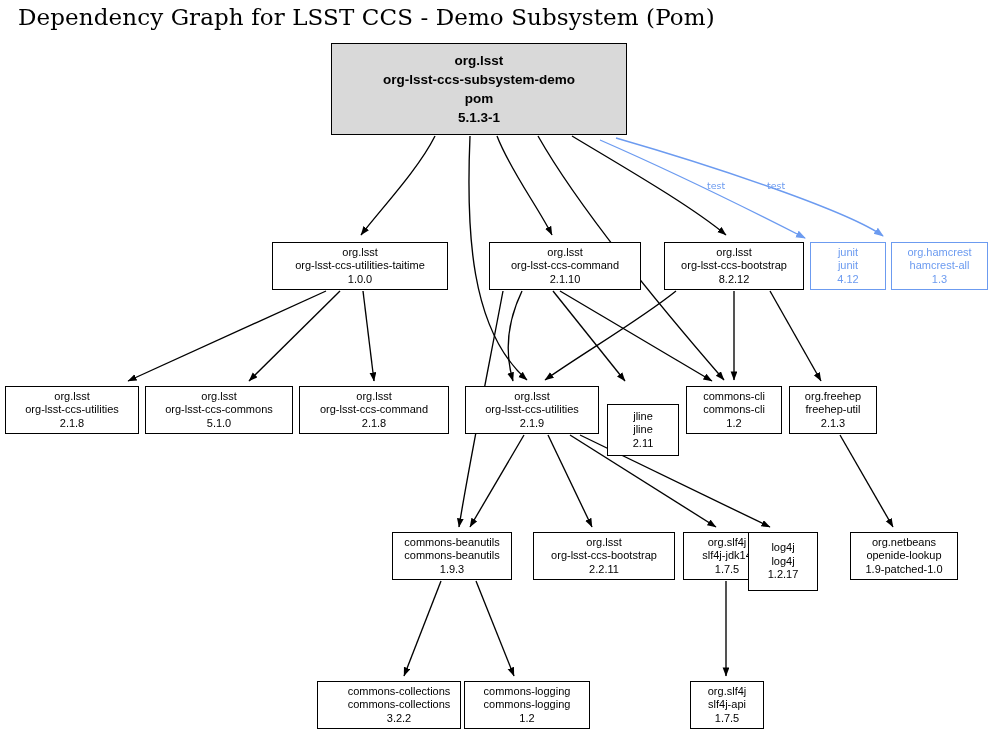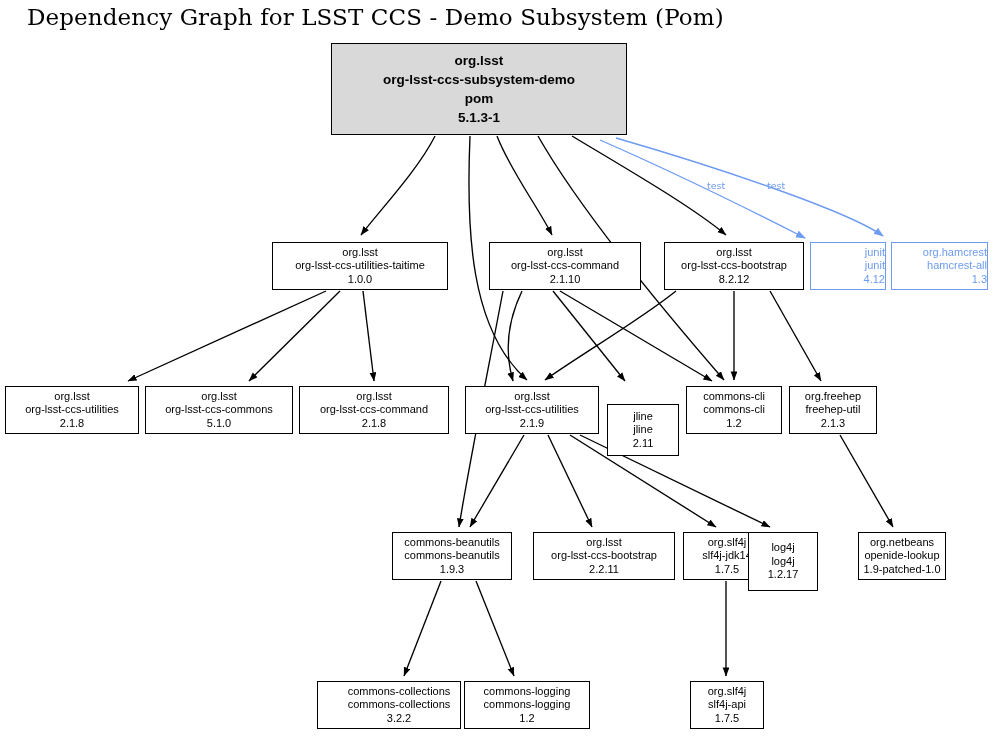--- a/index.html
+++ b/index.html
@@ -1,32 +1,32 @@
 <!DOCTYPE html>
 <html><head>
 <meta charset="utf-8">
 <style>
   html,body{margin:0;padding:0;background:#ffffff;}
   body{width:993px;height:736px;overflow:hidden;font-family:"DejaVu Sans",sans-serif;}
   #stage{position:relative;width:993px;height:736px;background:#fff;}
   #title{
     position:absolute;left:18px;top:4px;
     font-family:"DejaVu Serif",serif;
-    font-size:23px;color:#000;white-space:nowrap;letter-spacing:.1px;margin-left:9px;
+    font-size:23px;color:#000;white-space:nowrap;letter-spacing:.1px;
   }
   svg#edges{position:absolute;left:0;top:0;width:993px;height:736px;}
   .node{
     position:absolute;box-sizing:border-box;
     border:1px solid #000;background:#ffffff;
     display:flex;flex-direction:column;align-items:center;justify-content:center;
     font-family:Liberation Sans, sans-serif;font-size:11px;line-height:13.5px;color:#000;
     text-align:center;white-space:nowrap;
   }
   .node.root{background:#d9d9d9;border:1px solid #000;font-weight:bold;font-size:13.5px;line-height:19px;}
-  .node.test{border:1px solid #6c9bf0;color:#6c9bf0;background:#fff;align-items:flex-end;}
+  .node.test{border:1px solid #6c9bf0;color:#6c9bf0;background:#fff;}
   .edge-label{
     position:absolute;font-family:"DejaVu Sans",sans-serif;font-size:9.5px;
     color:#6c9bf0;white-space:nowrap;
   }
   .nline{display:block;}
 </style>
 </head>
 <body>
 
 <div id="stage">
@@ -186,21 +186,21 @@
     <span class="nline">slf4j-jdk14</span>
     <span class="nline">1.7.5</span>
   </div>
 
   <div class="node" style="left:748px;top:532px;width:70px;height:59px;">
     <span class="nline">log4j</span>
     <span class="nline">log4j</span>
     <span class="nline">1.2.17</span>
   </div>
 
-  <div class="node" style="left:850px;top:532px;width:88px;height:48px;margin-left:8px;">
+  <div class="node" style="left:850px;top:532px;width:108px;height:48px;">
     <span class="nline">org.netbeans</span>
     <span class="nline">openide-lookup</span>
     <span class="nline">1.9-patched-1.0</span>
   </div>
 
   <div class="node" style="left:317px;top:681px;width:144px;height:48px;padding-left:20px;">
     <span class="nline">commons-collections</span>
     <span class="nline">commons-collections</span>
     <span class="nline">3.2.2</span>
   </div>

